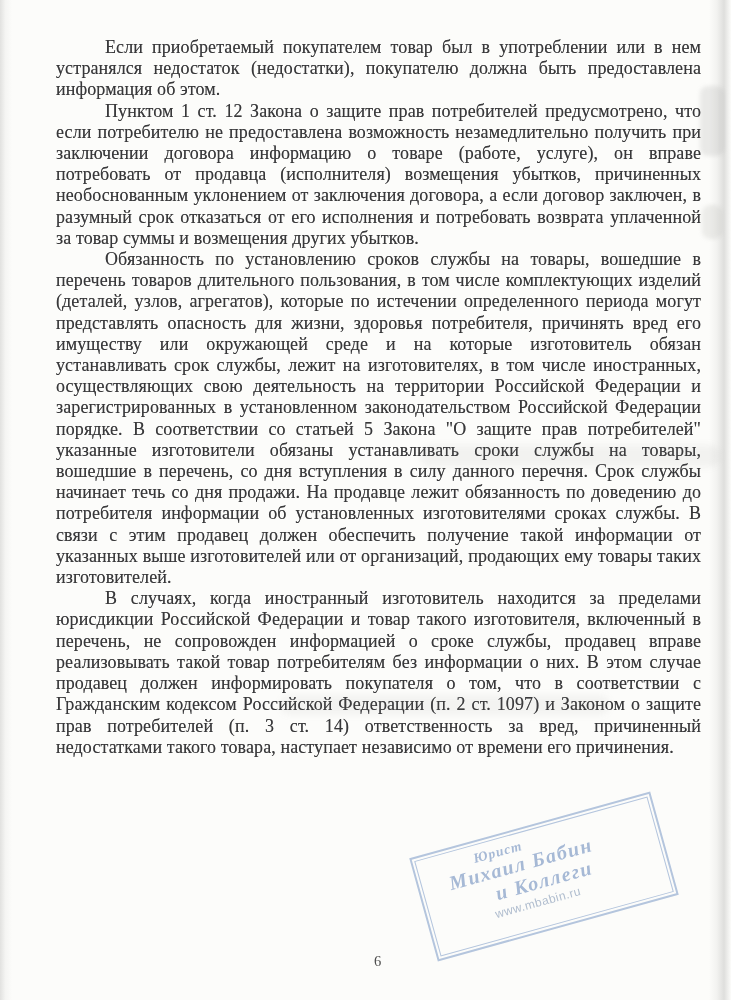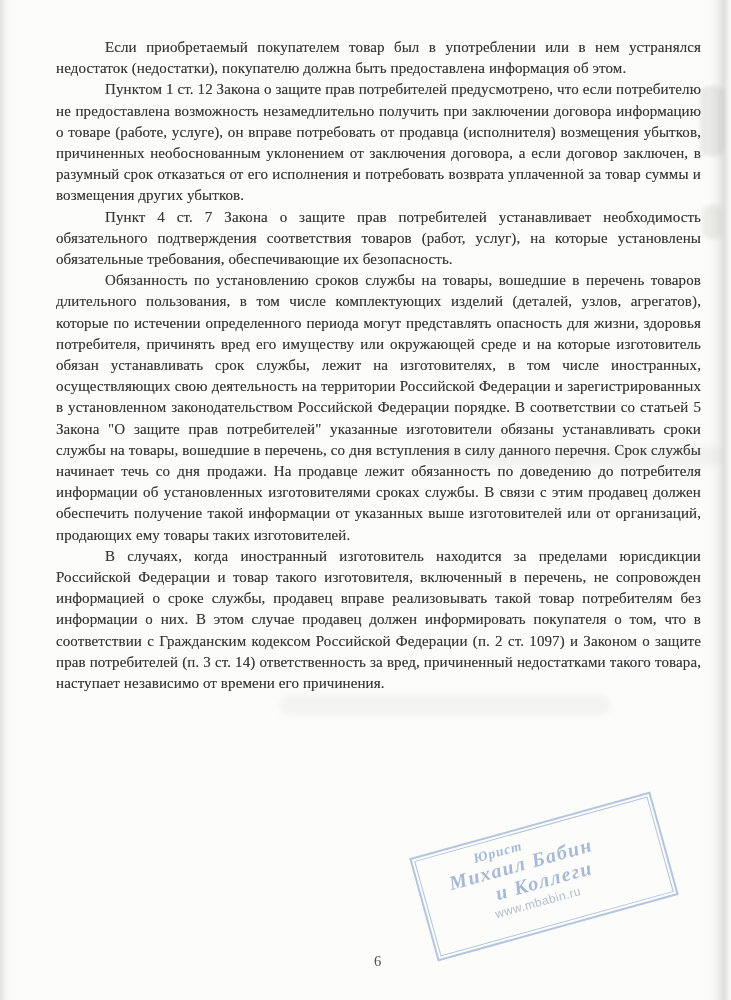--- a/index.html
+++ b/index.html
@@ -13,21 +13,21 @@
   .page {
     position:absolute; inset:0;
     background:#fcfcfa;
   }
   
   .text-block {
     position:absolute;
     left:56px; top:37px; width:645px;
     color:#38383a;
     font-family:"Liberation Serif", serif;
-    font-size:15px;
+    font-size:18px;
     line-height:21.2px;
     text-align:justify;
     letter-spacing:0.1px;
     text-shadow:0 0 0.6px rgba(56,56,58,0.55);
   }
   .text-block p { margin:0; text-indent:49px; }
 
   
   .stamp {
     position:absolute;
@@ -79,21 +79,20 @@
   .smudge-4 { left:702px; top:205px; width:20px; height:34px; background:rgba(120,120,118,0.12); border-radius:8px; filter:blur(2px); }
 </style>
 </head>
 <body>
 
 <div class="page">
 
   <div class="text-block">
     <p>Если приобретаемый покупателем товар был в употреблении или в нем устранялся недостаток (недостатки), покупателю должна быть предоставлена информация об этом.</p>
     <p>Пунктом 1 ст. 12 Закона о защите прав потребителей предусмотрено, что если потребителю не предоставлена возможность незамедлительно получить при заключении договора информацию о товаре (работе, услуге), он вправе потребовать от продавца (исполнителя) возмещения убытков, причиненных необоснованным уклонением от заключения договора, а если договор заключен, в разумный срок отказаться от его исполнения и потребовать возврата уплаченной за товар суммы и возмещения других убытков.</p>
-    <p>Пункт 4 ст. 7 Закона о защите прав потребителей устанавливает необходимость обязательного подтверждения соответствия товаров (работ, услуг), на которые установлены обязательные требования, обеспечивающие их безопасность.</p>
     <p>Обязанность по установлению сроков службы на товары, вошедшие в перечень товаров длительного пользования, в том числе комплектующих изделий (деталей, узлов, агрегатов), которые по истечении определенного периода могут представлять опасность для жизни, здоровья потребителя, причинять вред его имуществу или окружающей среде и на которые изготовитель обязан устанавливать срок службы, лежит на изготовителях, в том числе иностранных, осуществляющих свою деятельность на территории Российской Федерации и зарегистрированных в установленном законодательством Российской Федерации порядке. В соответствии со статьей 5 Закона "О защите прав потребителей" указанные изготовители обязаны устанавливать сроки службы на товары, вошедшие в перечень, со дня вступления в силу данного перечня. Срок службы начинает течь со дня продажи. На продавце лежит обязанность по доведению до потребителя информации об установленных изготовителями сроках службы. В связи с этим продавец должен обеспечить получение такой информации от указанных выше изготовителей или от организаций, продающих ему товары таких изготовителей.</p>
     <p>В случаях, когда иностранный изготовитель находится за пределами юрисдикции Российской Федерации и товар такого изготовителя, включенный в перечень, не сопровожден информацией о сроке службы, продавец вправе реализовывать такой товар потребителям без информации о них. В этом случае продавец должен информировать покупателя о том, что в соответствии с Гражданским кодексом Российской Федерации (п. 2 ст. 1097) и Законом о защите прав потребителей (п. 3 ст. 14) ответственность за вред, причиненный недостатками такого товара, наступает независимо от времени его причинения.</p>
   </div>
 
   <div class="stamp">
     <div class="stamp-border-outer"></div>
     <div class="stamp-border-inner"></div>
     <div class="stamp-content">
       <div class="stamp-profession">Юрист</div>
       <div class="stamp-name1">Михаил Бабин</div>

